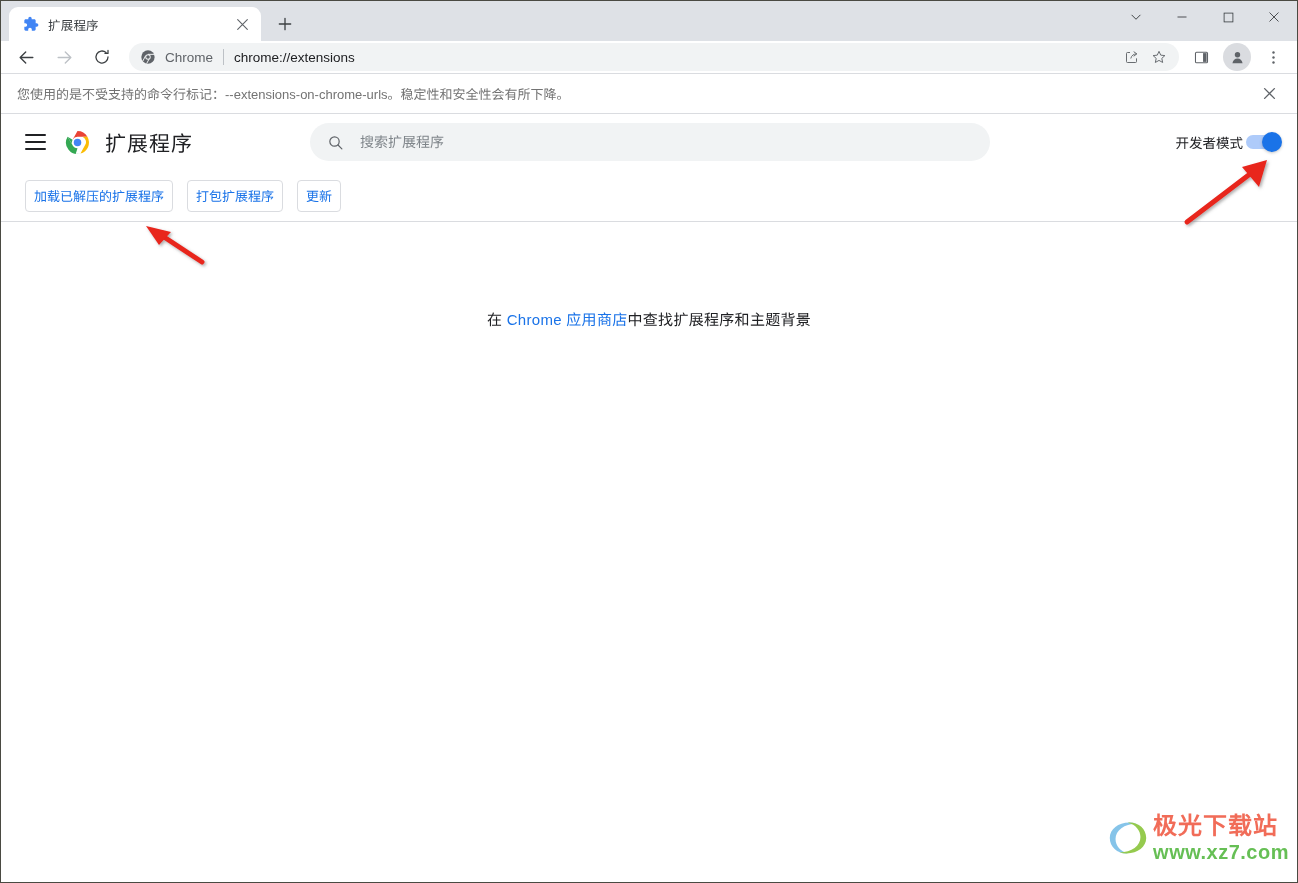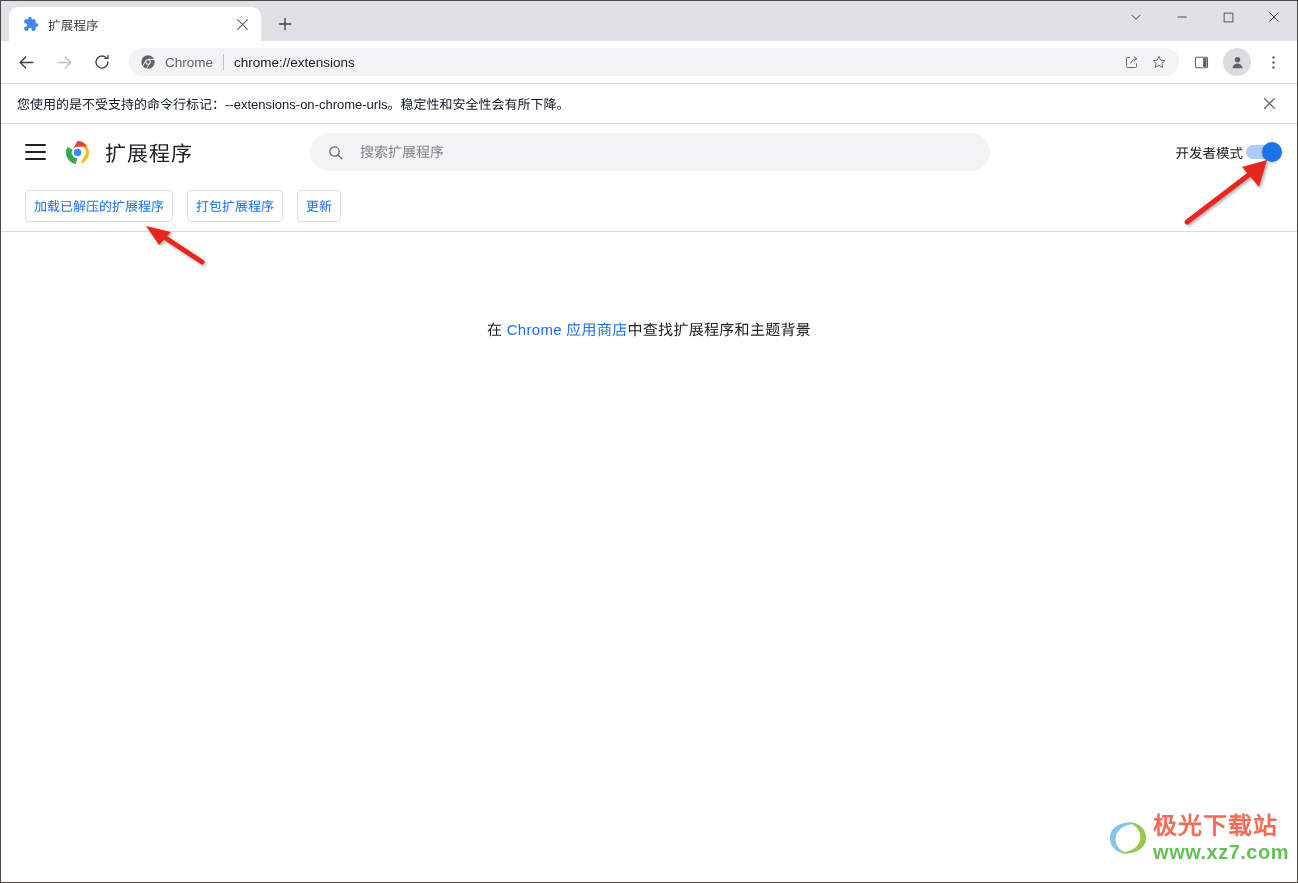--- a/index.html
+++ b/index.html
@@ -93,21 +93,21 @@
     width: 46px;
     height: 32px;
     display: flex;
     align-items: center;
     justify-content: center;
     color: #3c4043;
   }
 
   
   .toolbar {
-    height: 43px;
+    height: 33px;
     background: #ffffff;
     display: flex;
     align-items: center;
     padding: 0 8px 0 6px;
     box-sizing: border-box;
     gap: 0;
     border-bottom: 1px solid #dadce0;
   }
   .nav-btn {
     width: 34px;
@@ -207,21 +207,21 @@
     background: #ffffff;
     border-bottom: 1px solid #dadce0;
     display: flex;
     align-items: center;
     padding: 0 14px 0 16px;
     box-sizing: border-box;
   }
   .infobar-text {
     flex: 1 1 auto;
     font-size: 13px;
-    color: #0f172a;
+    color: #737373;
     white-space: nowrap;
     overflow: hidden;
     text-overflow: ellipsis;
   }
   .infobar-close {
     width: 28px;
     height: 28px;
     display: flex;
     align-items: center;
     justify-content: center;

